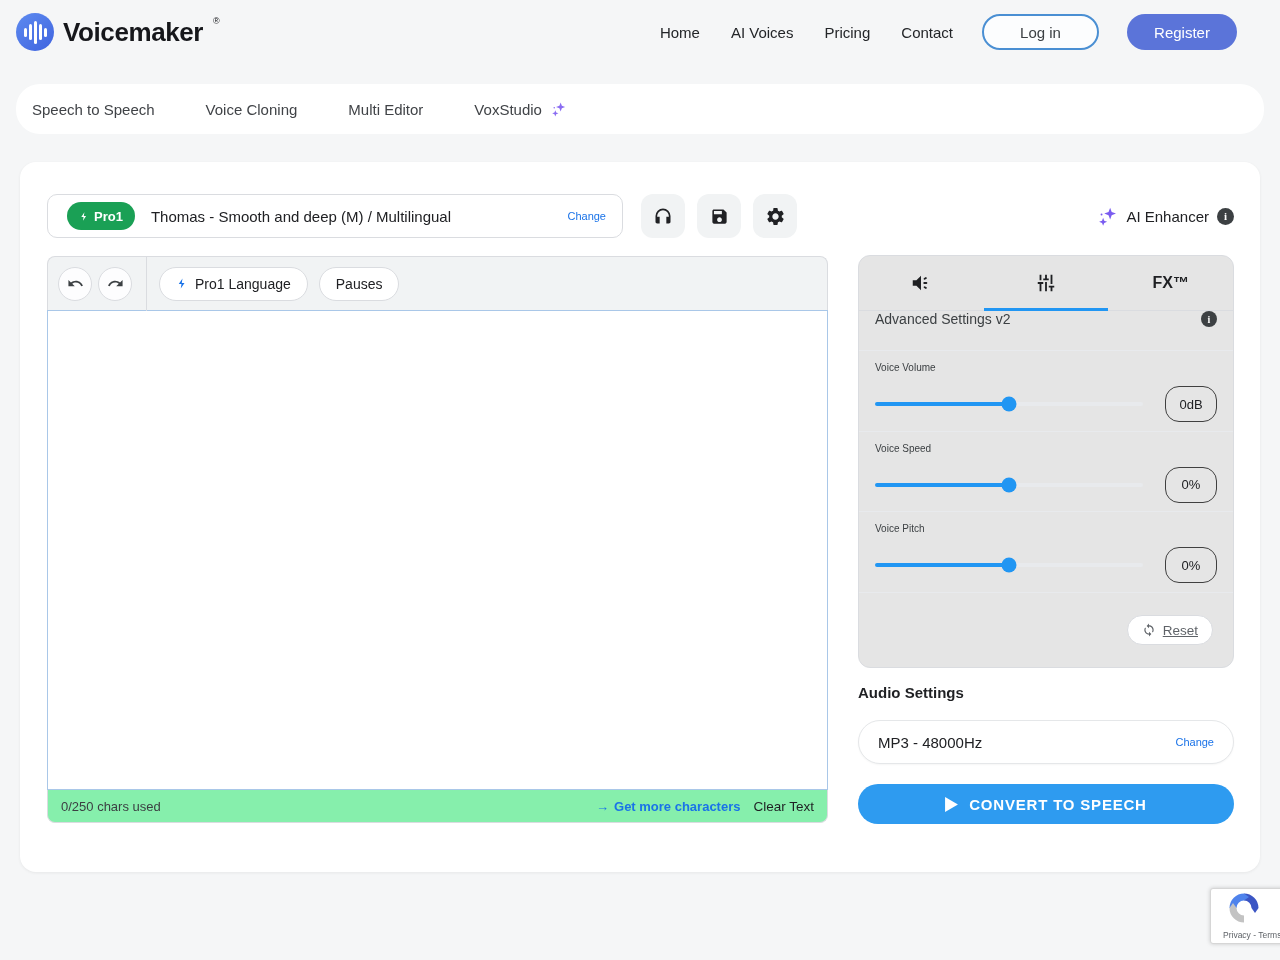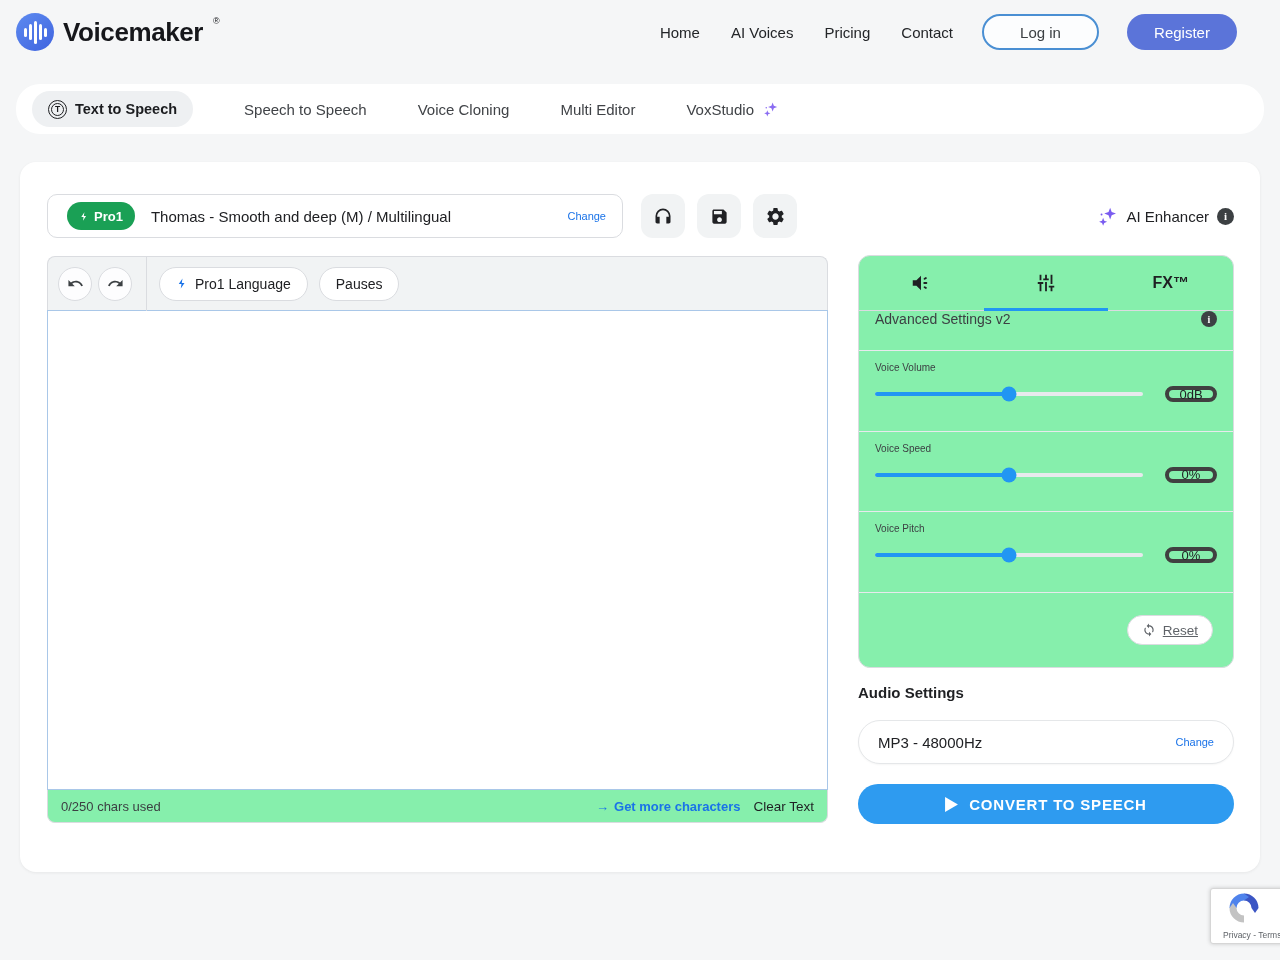--- a/index.html
+++ b/index.html
@@ -81,38 +81,38 @@
     background:#fff; resize:none; outline:none; padding:12px 14px;
     font:15px "Liberation Sans",sans-serif; color:#202124; }
   .editor-footer { height:33px; border:1px solid #dadce0; border-top:none;
     border-radius:0 0 8px 8px; background:#86efac; display:flex; align-items:center; padding:0 13px; }
   .chars { font-size:13px; color:#3c4043; }
   .get-more { margin-left:auto; display:flex; align-items:center; gap:5px;
     color:#1a73e8; font-size:13px; font-weight:bold; cursor:pointer; text-decoration:none; }
   .clear-text { margin-left:13px; font-size:13.5px; color:#1f2023; cursor:pointer; }
   
   .panel { position:absolute; left:838px; top:93px; width:376px; height:413px;
-    border:1px solid #dadce0; border-radius:12px; background:#86efac;
+    border:1px solid #dadce0; border-radius:12px; background:#e5e5e5;
     display:flex; flex-direction:column; overflow:hidden; }
   .panel-tabs { height:55px; min-height:55px; border-bottom:1px solid #dadce0; display:flex; }
   .ptab { flex:1; display:flex; align-items:center; justify-content:center; position:relative; cursor:pointer; }
   .ptab.active::after { content:""; position:absolute; bottom:-1px; left:0; right:0;
     height:3px; background:#2196f3; }
   .fx-label { font-size:16px; font-weight:bold; color:#1f2023; }
   .panel-title-row { height:40px; min-height:40px; border-bottom:1px solid #e8eaed;
     display:flex; padding:0 16px; font-size:14px; color:#3c4043; }
   .panel-title-row .info-icon { margin-left:auto; width:16px; height:16px; font-size:10px; }
   .slider-section { flex:1; border-bottom:1px solid #e8eaed; padding:11px 16px 0; }
   .slider-label { font-size:10px; color:#3c4043; }
   .slider-row { display:flex; align-items:center; margin-top:13px; }
   .track { position:relative; flex:1; height:4px; border-radius:2px; background:#e8eaed; cursor:pointer; }
   .fill { position:absolute; left:0; top:0; height:100%; width:50%; background:#2196f3; border-radius:2px; }
   .thumb { position:absolute; left:50%; top:50%; transform:translate(-50%,-50%);
     width:15px; height:15px; border-radius:50%; background:#2196f3; }
-  .value-pill { width:52px; height:16px; min-width:52px; border:4px solid #404040; border-radius:14px;
+  .value-pill { width:52px; height:36px; min-width:52px; border:1px solid #404040; border-radius:14px;
     display:flex; align-items:center; justify-content:center; font-size:13px;
     color:#202124; margin-left:22px; }
   .reset-row { height:74px; min-height:74px; display:flex; align-items:center;
     justify-content:flex-end; padding:0 20px; }
   .reset-btn { height:30px; border-radius:15px; border:1px solid #dadce0; background:#fff;
     color:#5f6368; font-size:13.5px; font-family:inherit; display:flex; align-items:center;
     gap:7px; padding:0 14px; cursor:pointer;text-decoration:underline; }
   
   .audio-title { position:absolute; left:838px; top:522px; font-size:15px; font-weight:bold; color:#1f2023; }
   .audio-row { position:absolute; left:838px; top:558px; width:376px; height:44px;
@@ -149,26 +149,20 @@
     <span class="nav-link">Home</span>
     <span class="nav-link">AI Voices</span>
     <span class="nav-link">Pricing</span>
     <span class="nav-link">Contact</span>
     <button class="btn-login">Log in</button>
     <button class="btn-register">Register</button>
   </div>
 </div>
 
 <div class="tabbar">
-  <div class="tab active">
-    <span class="tt-icon">
-        <span class="tt-inner"></span>
-      </span>
-    <span>Text to Speech</span>
-  </div>
   <div class="tab">
     <span>Speech to Speech</span>
   </div>
   <div class="tab">
     <span>Voice Cloning</span>
   </div>
   <div class="tab">
     <span>Multi Editor</span>
   </div>
   <div class="tab">

